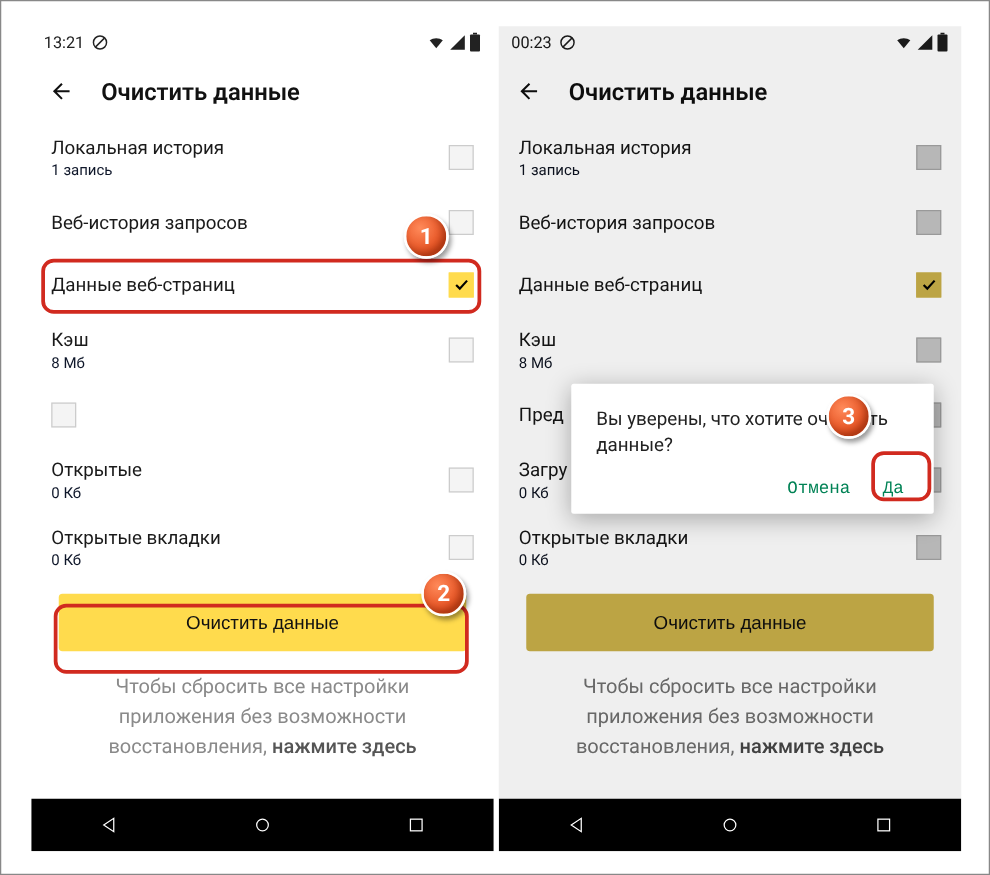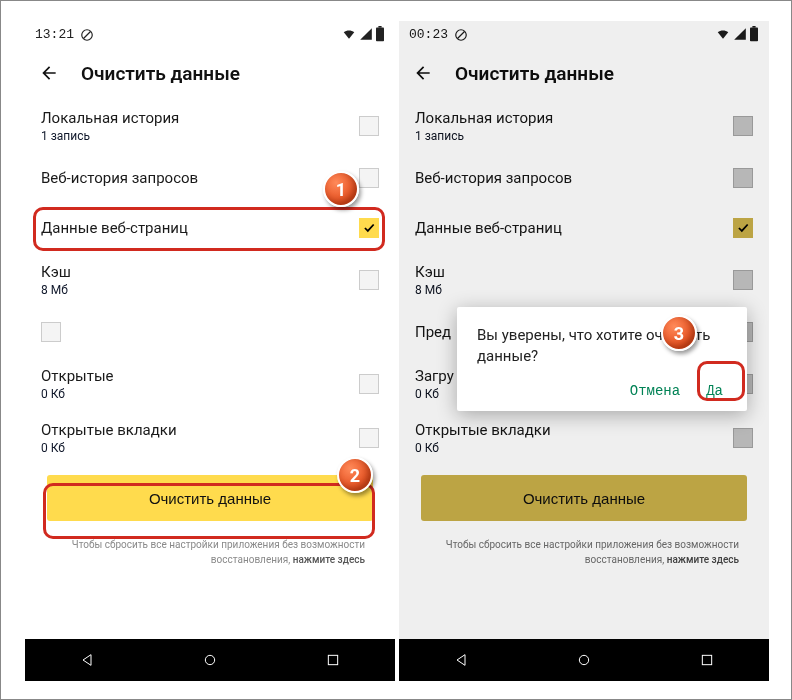--- a/index.html
+++ b/index.html
@@ -2,36 +2,36 @@
 <html><head>
 <meta charset="utf-8">
 <style>
   * { box-sizing: border-box; margin: 0; padding: 0; }
   body { font-family: -apple-system, Roboto, Arial, sans-serif; background: #fff; width: 792px; height: 700px; overflow: hidden; }
   .canvas { position: relative; width: 792px; height: 700px; border: 1px solid #888; }
   .phone { position: absolute; top: 20px; width: 370px; height: 660px; background: #fff; overflow: hidden; }
   .phone.left { left: 24px; }
   .phone.right { left: 398px; }
   .statusbar { height: 26px; display: flex; align-items: center; justify-content: space-between; padding: 0 10px; font-size: 13px; color: #222; }
-  .status-left { display: flex; align-items: flex-end; gap: 6px; font-family: Liberation Mono, monospace; }
+  .status-left { display: flex; align-items: flex-start; gap: 6px; }
   .status-right { display: flex; align-items: center; gap: 2px; }
   .appbar { height: 52px; display: flex; align-items: center; padding: 0 14px; gap: 22px; }
   .back-icon { width: 20px; height: 20px; display:flex; align-items:center; justify-content:center; }
   .appbar-title { font-size: 19px; font-weight: 600; color: #111; }
   .list { padding: 0 0; }
   .item { position: relative; padding: 10px 16px; display: flex; align-items: center; justify-content: space-between; min-height: 50px; gap: 48px; }
   .item-text { display:flex; flex-direction:column; }
   .item-label { font-size: 15px; color: #1a1a1a; }
   .item-sub { font-size: 12px; color: #0f172a; margin-top:2px; }
   .checkbox { width: 20px; height: 20px; border: 1px solid #ccc; background: #f4f4f4; display:flex; align-items:center; justify-content:center; }
   .checkbox.checked { background: #ffdb4d; border-color: #ffdb4d; }
   .checkmark { width:14px; height:14px; }
   .clear-btn-wrap { padding: 10px 22px; position:relative; }
   .clear-btn { width: 100%; height: 46px; background: #ffdb4d; border:none; border-radius: 3px; font-size: 15px; color: #111; font-weight: 500; }
-  .footnote { padding: 6px 30px 0; text-align:right; font-size: 10px; color: #8a8a8a; line-height:1.5; }
+  .footnote { padding: 6px 30px 0; text-align:center; font-size: 16px; color: #8a8a8a; line-height:1.5; }
   .footnote .link { color: #555; font-weight:500; }
   .navbar { position:absolute; bottom:0; left:0; right:0; height:42px; background:#000; display:flex; align-items:center; justify-content:space-around; }
   .nav-icon { width:16px; height:16px; }
   .highlight { position:absolute; border: 3px solid #d12a1f; border-radius: 10px; pointer-events:none; }
   .marker { position:absolute; width:36px; height:36px; border-radius:50%; background: radial-gradient(circle at 35% 30%, #ff8a5a, #e24a1a 70%); border:2px solid #fff; box-shadow: 2px 3px 4px rgba(0,0,0,0.4), inset -3px -3px 6px rgba(0,0,0,0.25); color:#fff; font-weight:bold; font-size:18px; display:flex; align-items:center; justify-content:center; pointer-events:none; }
   .dialog { position:absolute; background:#fff; border-radius:2px; box-shadow: 0 4px 20px rgba(0,0,0,0.3); padding: 18px 20px 8px; }
   .dialog-text { font-size: 15px; color: #222; line-height:1.4; margin-bottom: 14px; }
   .dialog-actions { display:flex; justify-content:flex-end; gap: 26px; padding: 2px 4px 4px; }
   .dialog-btn { font-size: 14px; font-weight: 500; color: #008255; background:none; border:none;font-family:Liberation Mono, monospace; }
   .dimmed .statusbar, .dimmed .appbar, .dimmed .list, .dimmed .clear-btn-wrap, .dimmed .footnote { filter: brightness(0.75) saturate(0.9); }

